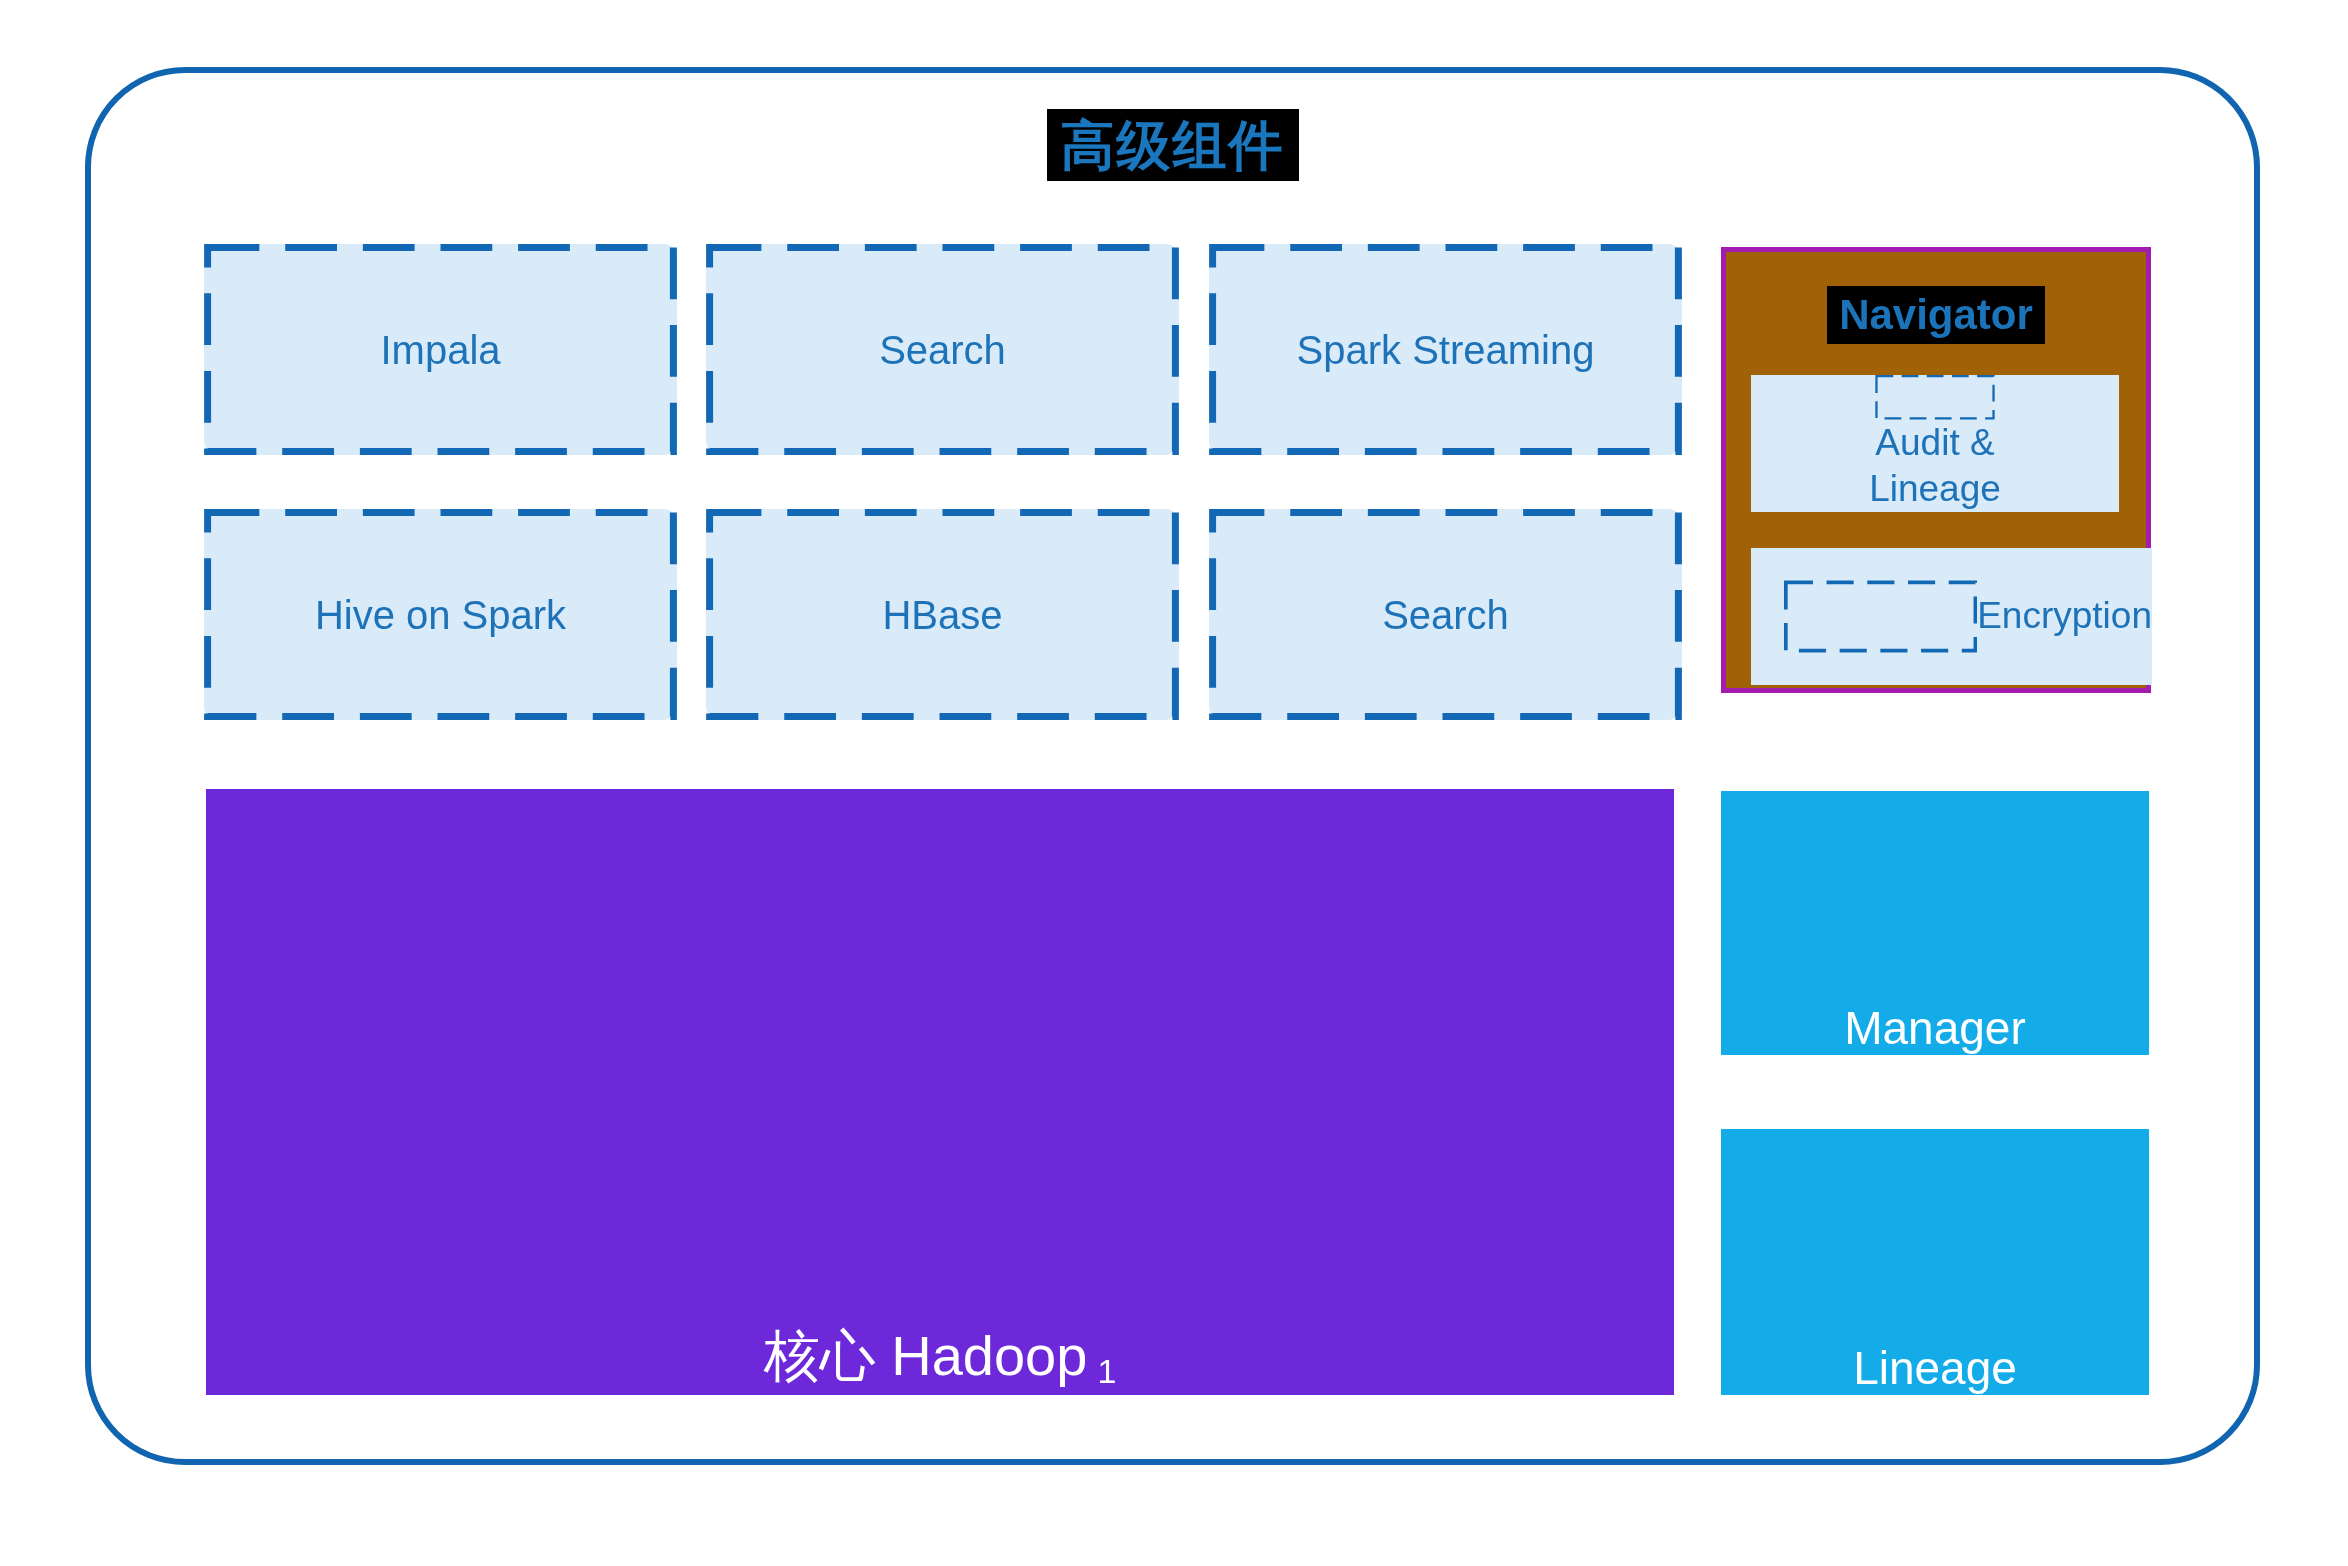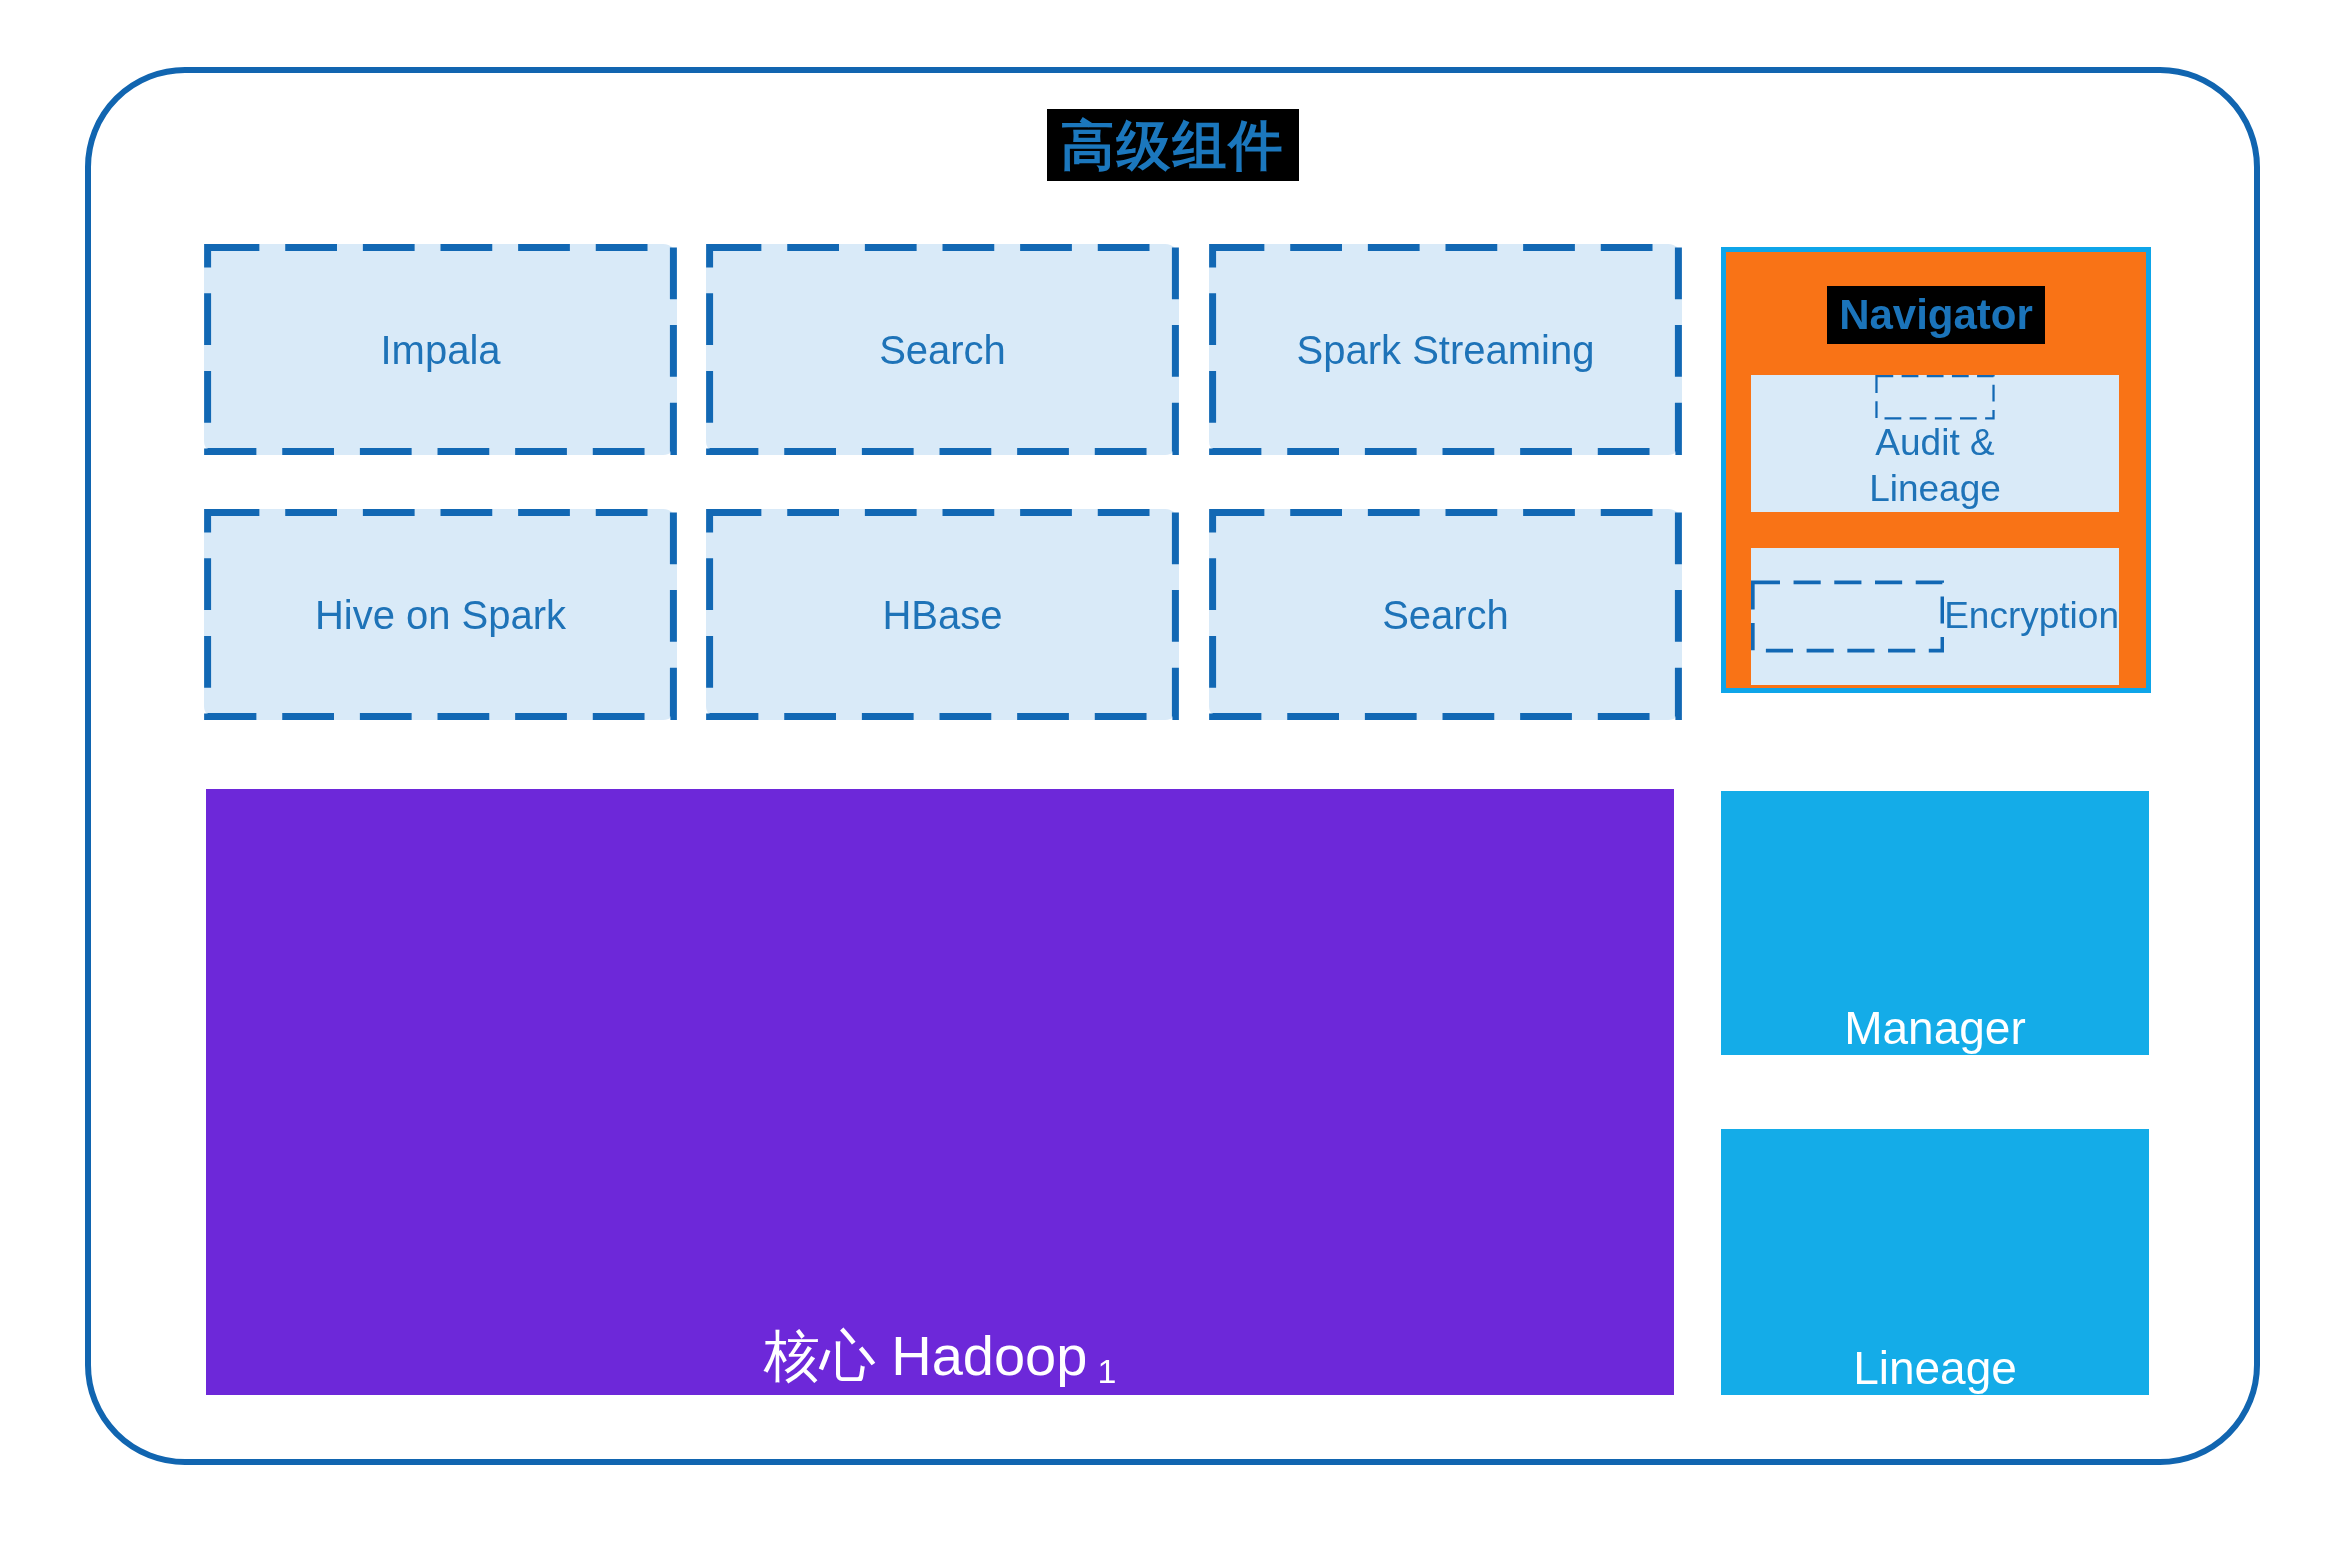--- a/index.html
+++ b/index.html
@@ -64,23 +64,23 @@
     font-size: 40px;
     line-height: 1.25;
     text-align: center;
   }
 
   
   .nav-panel {
     position: absolute;
     left: 1721px; top: 247px;
     width: 430px; height: 446px;
-    border: 5px solid #0ea5e9;
+    border: 5px solid #a21caf;
     box-sizing: border-box;
-    background: #f97316;
+    background: #a16207;
   }
   .nav-title-wrap {
     position: absolute;
     left: 0; top: 34px;
     width: 100%;
     text-align: center;
   }
   .nav-title {
     display: inline-block;
     background: #000000;
@@ -179,21 +179,21 @@
   <div class="nav-panel">
     <div class="nav-title-wrap">
       <span class="nav-title">Navigator</span>
     </div>
     <div class="dbox-sm" style="left:25px; top:123px;flex-direction:column;">
       <svg class="dash" width="368" height="137" viewBox="0 0 370 138">
           <rect x="3.5" y="3.5" width="363" height="131"></rect>
         </svg>
       <span class="dlabel">Audit &amp; Lineage</span>
     </div>
-    <div class="dbox-sm" style="left:25px; top:296px;">
+    <div class="dbox-sm" style="left:25px; top:296px;padding-left:33px;">
       <svg class="dash" width="368" height="137" viewBox="0 0 370 138">
           <rect x="3.5" y="3.5" width="363" height="131"></rect>
         </svg>
       <span class="dlabel">Encryption</span>
     </div>
   </div>
 
   <div class="solid-box core-box">
     <span>核心 Hadoop</span>
       <sup>1</sup>

